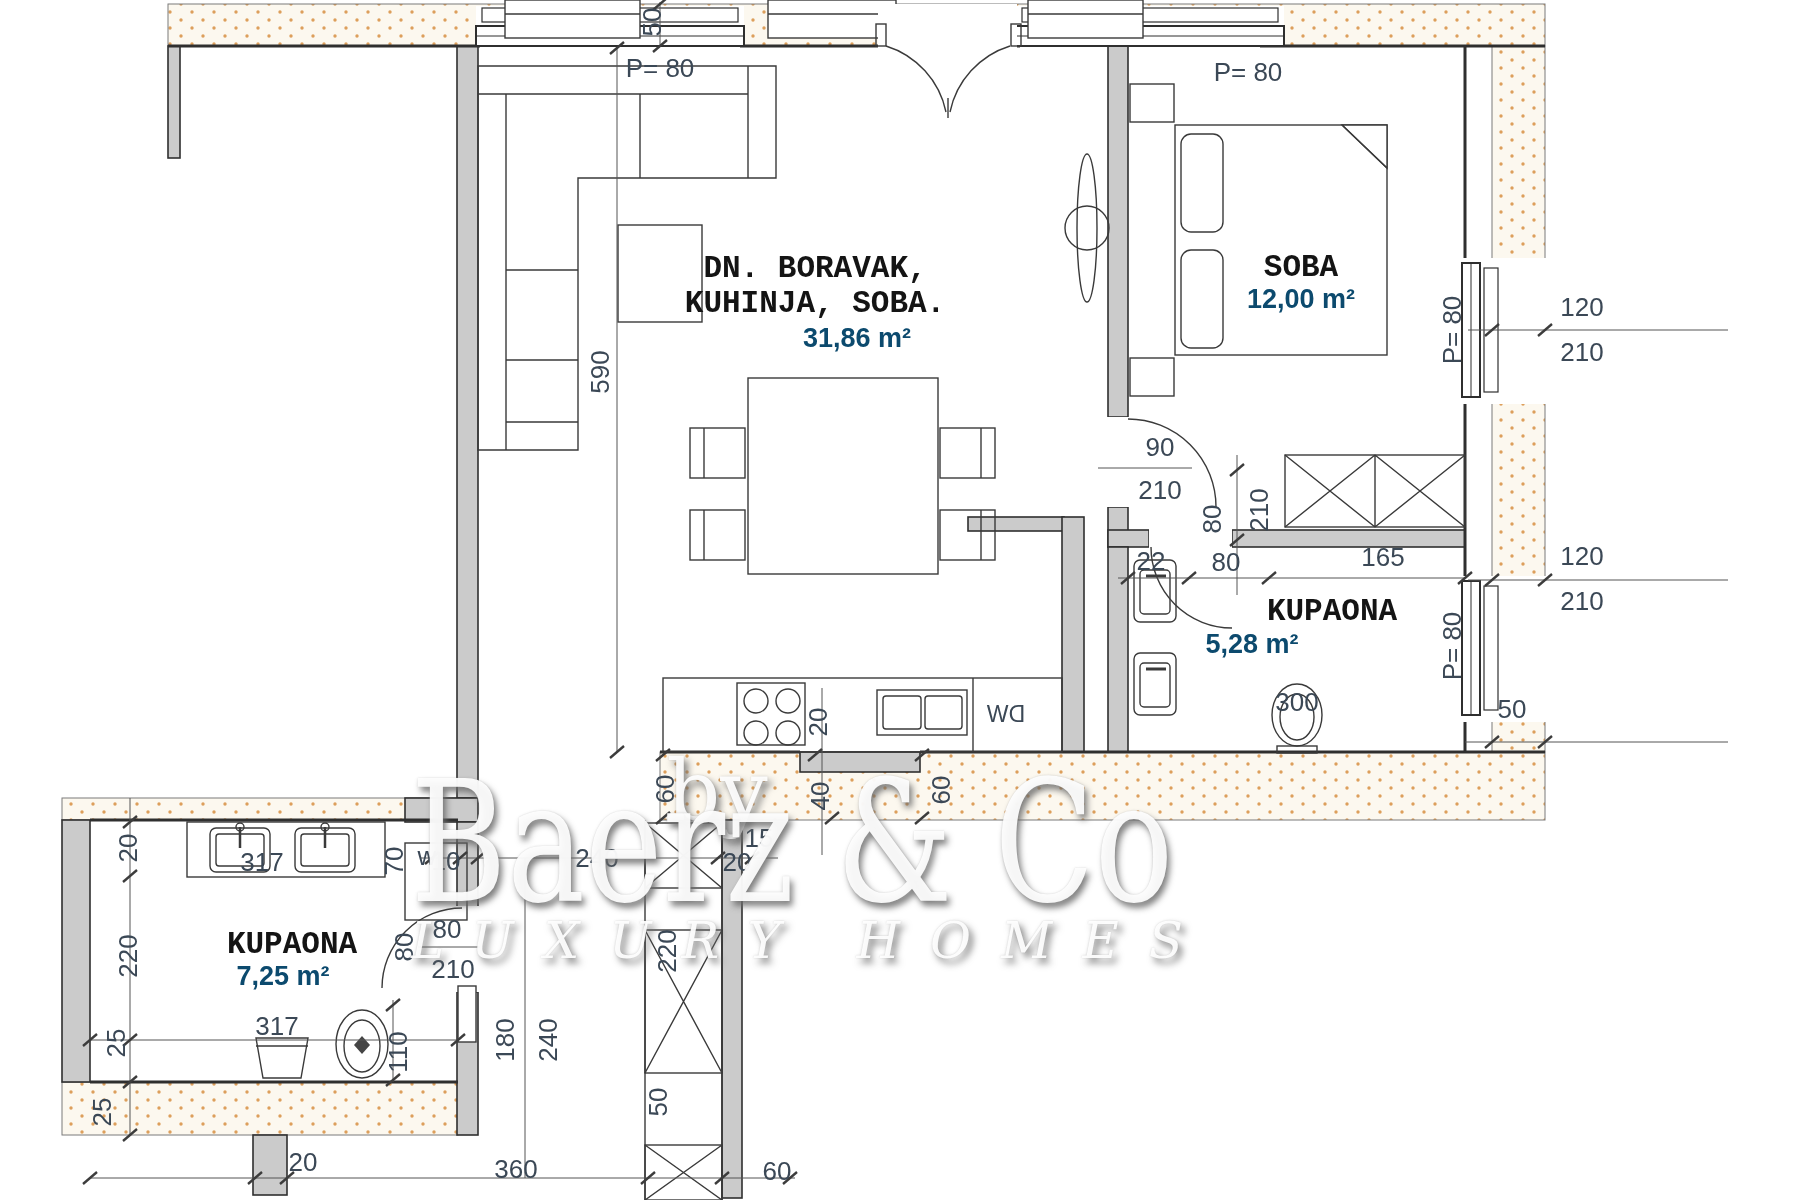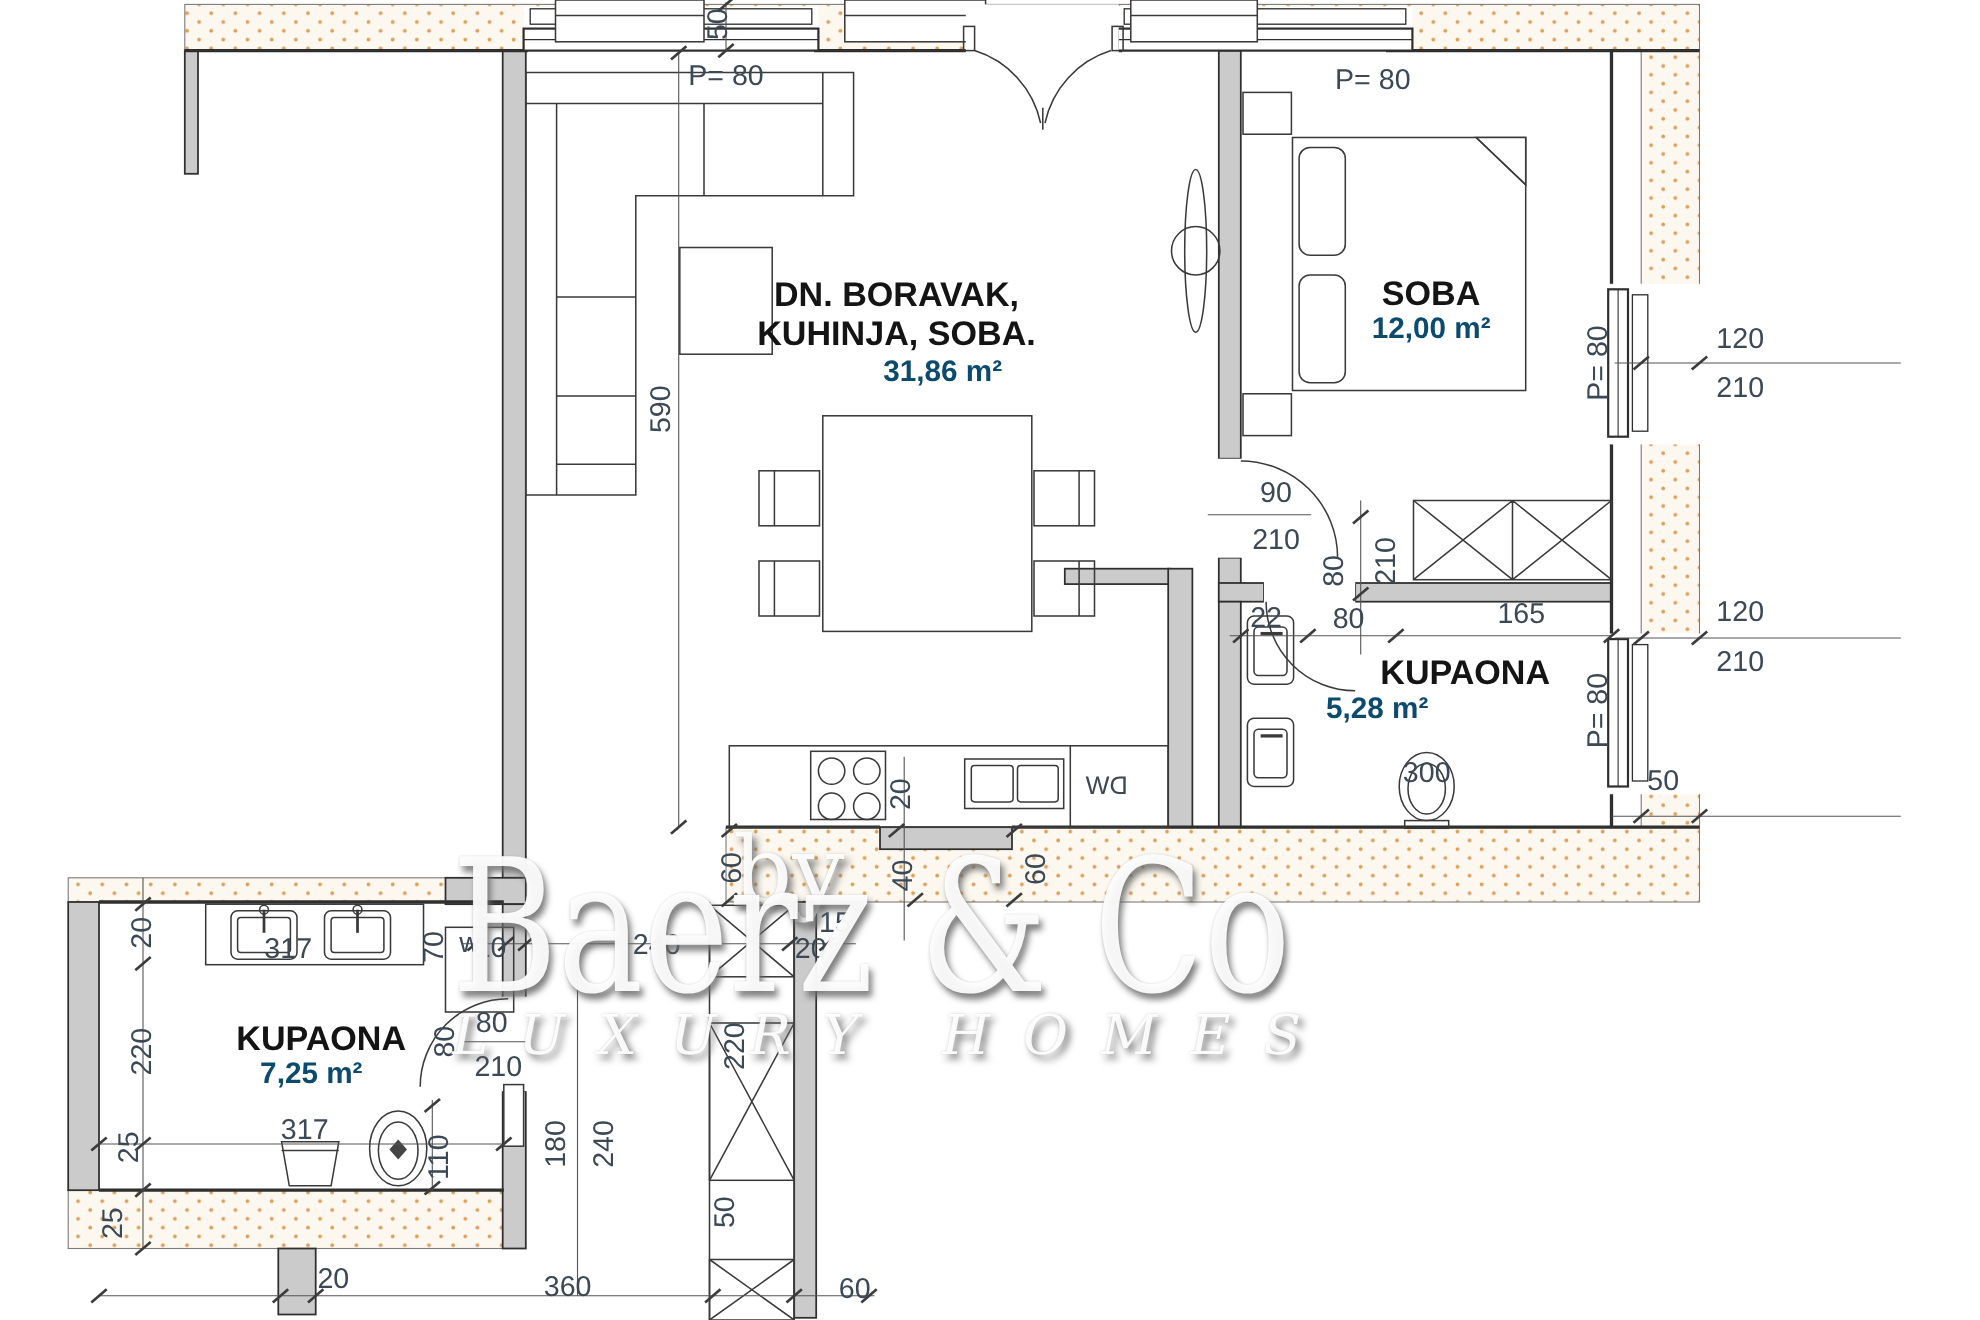--- a/index.html
+++ b/index.html
@@ -4,21 +4,21 @@
 <style>
   html,body{margin:0;padding:0;background:#fff;}
   .stage{position:relative;width:1800px;height:1200px;background:#ffffff;
          font-family:"Liberation Sans",sans-serif;overflow:hidden;}
   .stage svg{position:absolute;left:0;top:0;}
   .dim{position:absolute;transform:translate(-50%,-50%);font-size:26px;color:#3b4856;
        white-space:nowrap;line-height:1;}
   .rot{transform:translate(-50%,-50%) rotate(-90deg);}
   .mir{transform:translate(-50%,-50%) scaleX(-1);font-size:23px;color:#3b4856;}
   .room-name{position:absolute;transform:translate(-50%,-50%);font-size:31px;font-weight:bold;
-       color:#141414;white-space:nowrap;line-height:1;}
+       color:#141414;white-space:nowrap;line-height:1;font-family:Liberation Mono, monospace;}
   .room-area{position:absolute;transform:translate(-50%,-50%);font-size:27px;font-weight:bold;
        color:#0c4a6e;white-space:nowrap;line-height:1;}
   .wm{position:absolute;font-family:"DejaVu Serif",serif;color:rgba(255,255,255,0.93);
       text-shadow:4px 5px 7px rgba(104,104,104,0.85),0 0 2px rgba(150,150,150,0.4);
       white-space:nowrap;pointer-events:none;line-height:1;}
   #wm-by{font-size:84px;transform:translate(-50%,-50%);}
   #wm-brand{font-size:168px;transform:translate(-50%,-50%) scaleX(0.78);}
   #wm-tag{font-size:50px;letter-spacing:30px;transform:translate(-50%,-50%);font-style:italic;}
 </style>
 </head>

